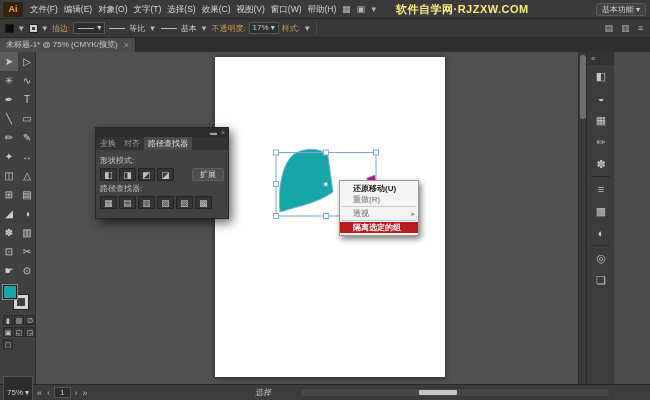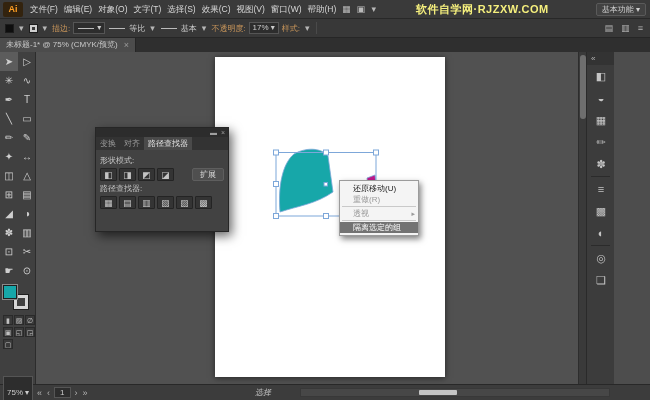--- a/index.html
+++ b/index.html
@@ -6,21 +6,21 @@
   html,body { width:650px; height:400px; }
   body { font-family:"Liberation Sans", sans-serif; background:#4d4d4d; overflow:hidden; }
   .abs { position:absolute; }
   .app { position:relative; width:650px; height:400px; background:#4d4d4d; color:#ccc; }
 
   
   .menubar { left:0; top:0; width:650px; height:19px; background:#3a3a3a; border-bottom:1px solid #282828; display:flex; align-items:center; }
   .ai-logo { width:20px; height:15px; margin:0 4px 0 3px; background:#33230e; color:#ff9f24; font-size:9px; font-weight:bold; text-align:center; line-height:15px; border-radius:2px; }
   .menu-item { font-size:8.5px; color:#d6d6d6; padding:0 3px; line-height:19px; white-space:nowrap; cursor:default; }
   .mb-icon { font-size:9px; color:#b9b9b9; padding:0 3px; line-height:19px; }
-  .watermark { position:absolute; left:416px; top:0; line-height:19px; font-size:11px; font-weight:bold; color:#f5ef7d; letter-spacing:.5px; white-space:nowrap; }
+  .watermark { position:absolute; left:396px; top:0; line-height:19px; font-size:11px; font-weight:bold; color:#f5ef7d; letter-spacing:.5px; white-space:nowrap; }
   .workspace { position:absolute; right:4px; top:3px; height:13px; border:1px solid #5a5a5a; border-radius:2px; background:#424242; font-size:8px; color:#cfcfcf; line-height:11px; padding:0 5px; white-space:nowrap; }
 
   
   .controlbar { left:0; top:19px; width:650px; height:19px; background:#383838; border-bottom:1px solid #262626; display:flex; align-items:center; gap:3px; padding:0 5px; font-size:8px; }
   .swatch { width:9px; height:9px; border:1px solid #1c1c1c; display:inline-block; }
   .swatch.fill { background:#0e0e0e; }
   .swatch.stroke { background:#3a3a3a; box-shadow:inset 0 0 0 2px #cfcfcf; }
   .amber { color:#c8955a; }
   .cb-box { background:#2d2d2d; border:1px solid #555; color:#ccc; height:12px; line-height:10px; padding:0 3px; display:inline-flex; align-items:center; gap:2px; }
   .cb-sep { width:1px; height:12px; background:#2a2a2a; border-right:1px solid #4a4a4a; margin:0 2px; }
@@ -52,31 +52,31 @@
   .artboard { left:179px; top:5px; width:230px; height:320px; background:#ffffff; box-shadow:0 1px 6px rgba(0,0,0,.55); }
   .overlay { left:0; top:0; pointer-events:none; }
 
   
   .panel { left:59px; top:75px; width:134px; background:#424242; border:1px solid #262626; box-shadow:3px 4px 10px rgba(0,0,0,.6); z-index:5; }
   .panel-titlebar { height:9px; background:#2c2c2c; display:flex; justify-content:flex-end; gap:4px; padding:0 3px; }
   .panel-titlebar span { font-size:7px; line-height:9px; color:#9f9f9f; }
   .panel-tabs { height:13px; background:#333333; display:flex; align-items:flex-end; }
   .ptab { font-size:8px; line-height:13px; padding:0 4px; color:#9a9a9a; white-space:nowrap; }
   .ptab.active { background:#4a4a4a; color:#e2e2e2; }
-  .panel-body { padding:3px 4px 22px 4px; }
+  .panel-body { padding:3px 4px 9px 4px; }
   .plabel { font-size:8px; color:#c2c2c2; margin:2px 0; }
   .prow { display:flex; gap:2px; align-items:center; }
   .pbtn { width:17px; height:13px; background:#343434; border:1px solid #242424; color:#c4c4c4; font-size:9px; line-height:12px; text-align:center; border-radius:1px; }
   .expand-btn { margin-left:auto; width:32px; height:13px; background:#4f4f4f; border:1px solid #5e5e5e; color:#ddd; font-size:8px; line-height:11px; text-align:center; border-radius:2px; }
 
   
   .ctxmenu { left:303px; top:128px; width:80px; background:#f4f4f4; border:1px solid #9b9b9b; box-shadow:2px 3px 6px rgba(0,0,0,.5); padding:2px 0; z-index:9; }
-  .ci { position:relative; height:11px; line-height:11px; font-size:8px; color:#1a1a1a; padding:0 12px 0 13px; white-space:nowrap; }
+  .ci { position:relative; height:11px; line-height:11px; font-size:8px; color:#1a1a1a; padding:0 12px 0 13px; white-space:nowrap;font-weight:bold; }
   .ci.disabled { color:#9a9a9a; }
-  .ci.hl { background:#737373; color:#ffffff; }
+  .ci.hl { background:#b91c1c; color:#ffffff; }
   .ci .sub { position:absolute; right:3px; top:0; font-size:7px; }
   .csep { height:1px; background:#c9c9c9; margin:1px 2px; }
 
   
   .vscroll { left:578px; top:0; width:8px; height:332px; background:#3a3a3a; border-left:1px solid #2d2d2d; }
   .vthumb { left:1px; top:3px; width:6px; height:64px; background:#6e6e6e; border-radius:3px; }
   .dock { left:586px; top:0; width:28px; height:332px; background:#3c3c3c; border-left:1px solid #2a2a2a; }
   .dock-head { height:13px; text-align:left; padding-left:4px; font-size:8px; color:#b5b5b5; line-height:13px; background:#333; }
   .dock-ico { width:28px; height:22px; text-align:center; line-height:22px; font-size:11px; color:#c5c5c5; }
   .dock-sep { height:1px; background:#2b2b2b; margin:1px 4px; }

